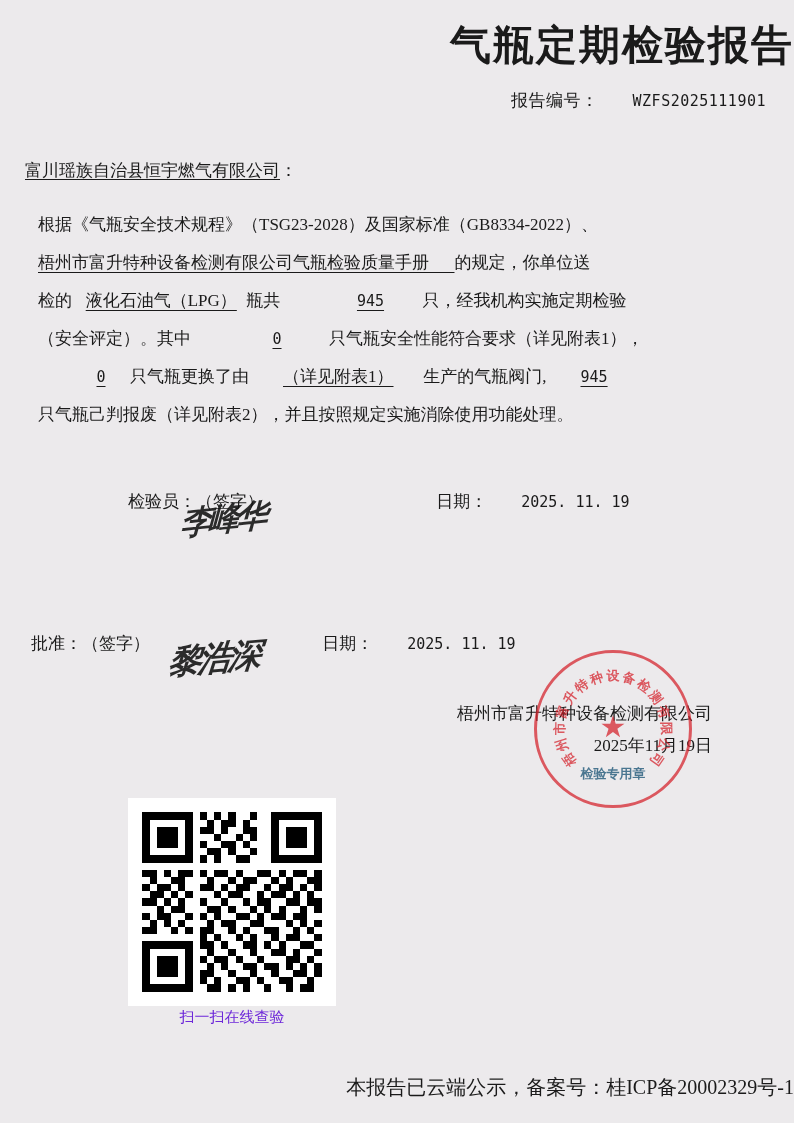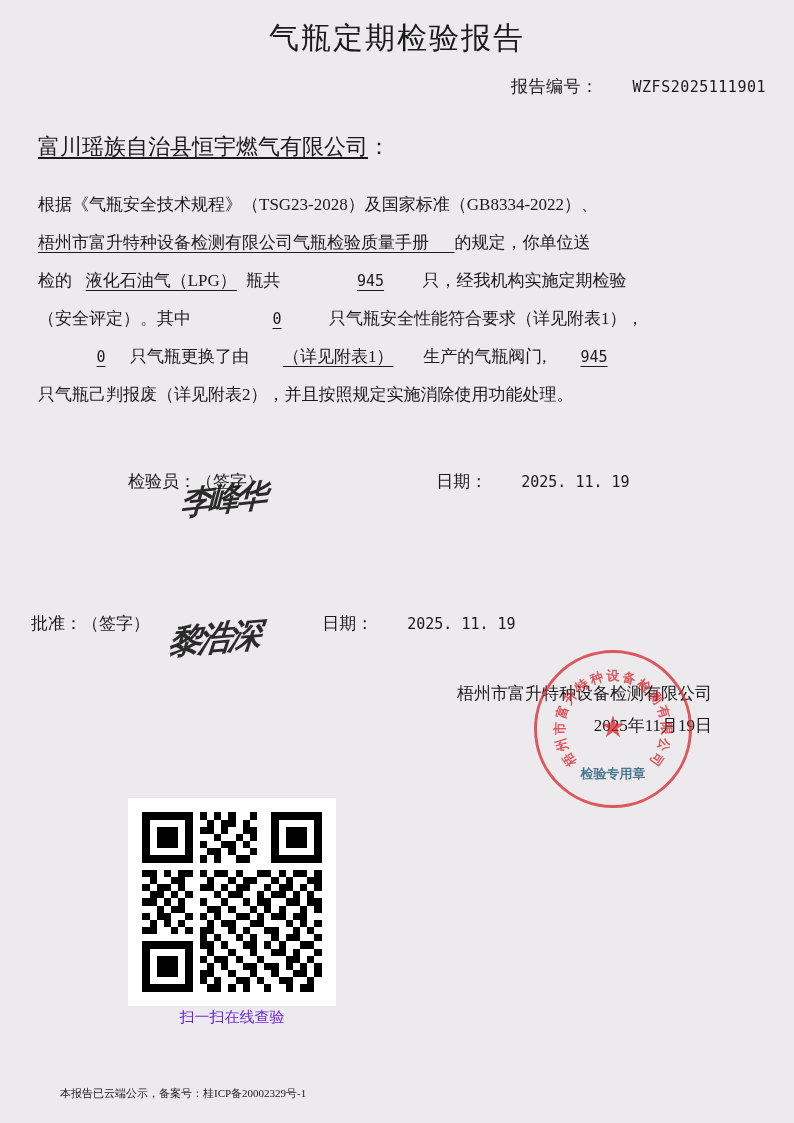--- a/index.html
+++ b/index.html
@@ -15,38 +15,38 @@
     position: relative;
     overflow: hidden;
   }
   .page {
     position: absolute;
     left: 0; top: 0;
     width: 794px;
     height: 1123px;
   }
   .title {
-    text-align: center;
-    font-size: 30px;
-    font-weight: normal;
+    text-align: right;
+    font-size: 41px;
+    font-weight: bold;
     letter-spacing: 2px;
     margin-top: 18px;
     font-family: "Liberation Serif", "DejaVu Serif", serif;
   }
   .report-no {
     text-align: right;
     font-size: 17px;
     margin-top: 16px;
     padding-right: 28px;
     letter-spacing: 0.5px;
   }
   .addressee {
-    margin-top: 34px;
-    padding-left: 38px;
-    font-size: 22px;
+    margin-top: 47px;
+    padding-left: 25px;
+    font-size: 17px;
   }
   .addressee .u {
     text-decoration: underline;
     text-underline-offset: 3px;
   }
   .body-text {
     margin-top: 24px;
     padding: 0 38px;
     font-size: 17px;
     line-height: 38px;
@@ -181,22 +181,22 @@
     font-size: 15px;
     margin-top: 2px;
     color: #6d28d9;
     width: 208px;
   }
   .footer {
     position: absolute;
     left: 0;
     bottom: 22px;
     width: 100%;
-    text-align: left;
-    font-size: 11px;
+    text-align: right;
+    font-size: 20px;
     padding-left: 60px;
     box-sizing: border-box;
   }
 </style>
 </head>
 <body>
 
 <div class="page">
 
   <div class="title">气瓶定期检验报告</div>

